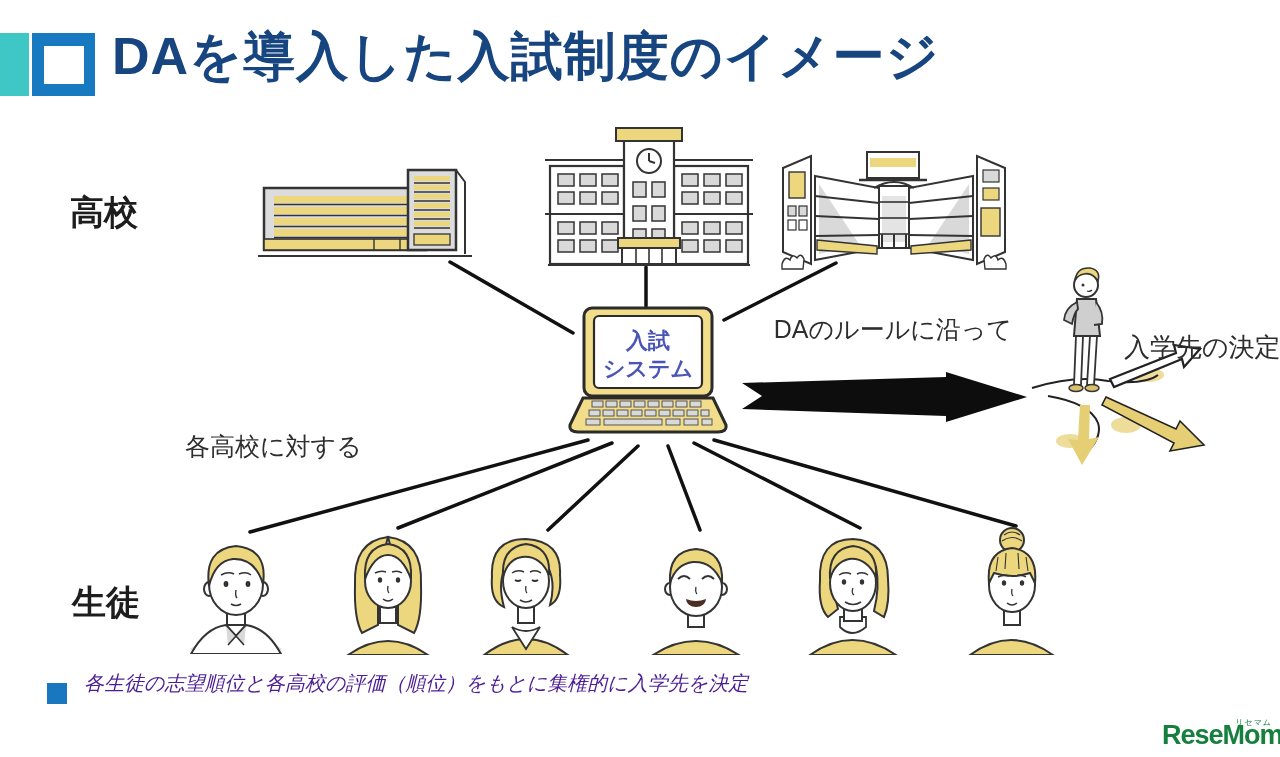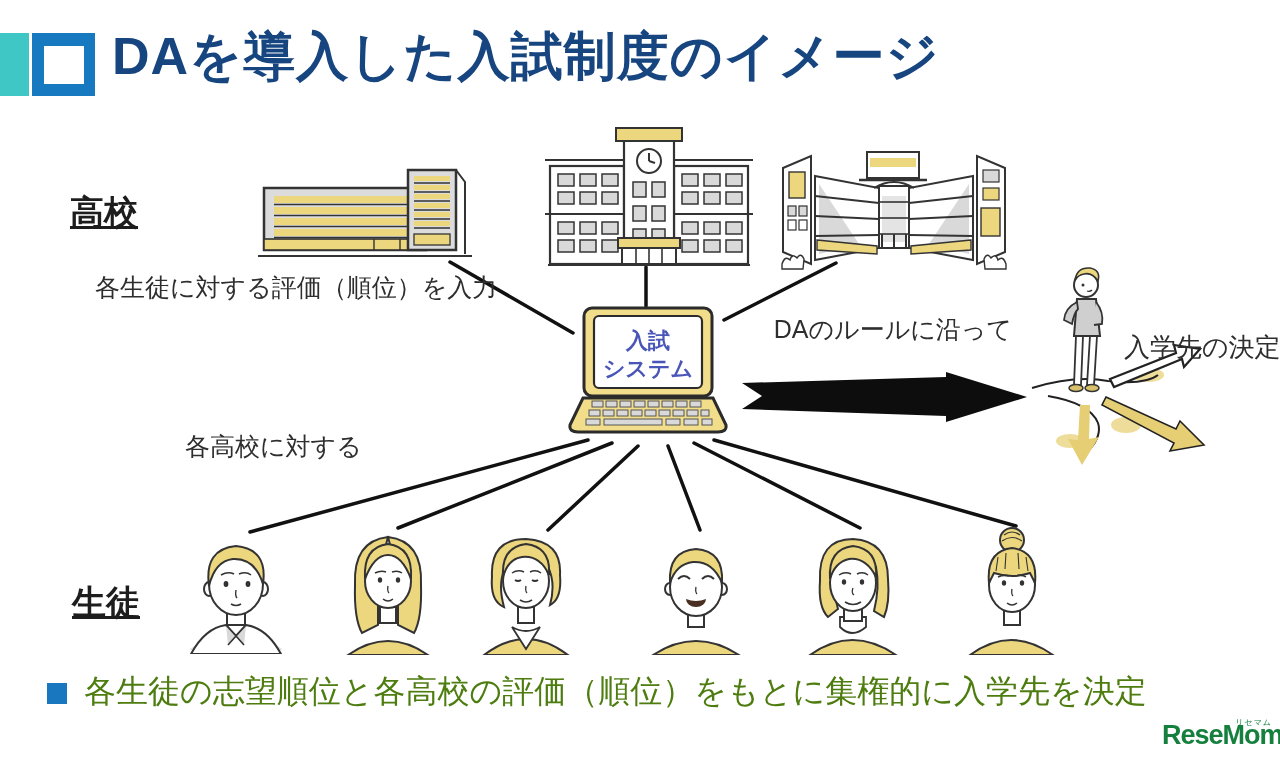--- a/index.html
+++ b/index.html
@@ -13,34 +13,34 @@
 
   
   #teal-block{left:0;top:33px;width:29px;height:63px;background:#3EC7C4;}
   #blue-square{left:32px;top:33px;width:63px;height:63px;background:#1779C0;
     display:flex;align-items:center;justify-content:center;}
   #blue-square .inner{width:40px;height:38px;background:#fff;}
   #page-title{left:112px;top:22px;font-size:52px;font-weight:800;color:#17457F;
     letter-spacing:1px;white-space:nowrap;}
 
   
-  .group-label{font-size:34px;font-weight:700;color:#1d1d1d;text-decoration:underline;}
+  .group-label{font-size:34px;font-weight:700;color:#1d1d1d;}
   #label-highschool{left:70px;top:190px;}
   #label-students{left:72px;top:580px;}
 
   
   .anno{font-size:25px;color:#2e2e2e;line-height:37px;white-space:nowrap;}
   #anno-school{left:95px;top:269px;}
   #anno-student{left:185px;top:428px;line-height:36px;}
   #anno-da{left:752px;top:312px;width:260px;text-align:right;line-height:34px;}
   #anno-outcome{left:1112px;top:330px;font-size:26px;color:#2e2e2e;white-space:nowrap;z-index:5;margin-left:12px;}
 
   
   #footer-bullet{left:47px;top:683px;width:20px;height:21px;background:#1877BE;}
-  #footer-text{left:84px;top:670px;font-size:32px;color:#4d7c0f;white-space:nowrap;}
+  #footer-text{left:84px;top:670px;font-size:20px;color:#4c1d95;white-space:nowrap;font-style:italic;}
 
   
   #logo{left:1162px;top:718px;width:116px;height:36px;color:#15803d;}
   #logo .main{font-size:27px;font-weight:800;letter-spacing:-1px;line-height:34px;}
   #logo .ruby{position:absolute;top:-1px;right:6px;font-size:8px;letter-spacing:1px;}
 
   
   #connector-lines{left:0;top:0;width:1280px;height:757px;z-index:0;}
   #building-left{left:256px;top:166px;width:218px;height:95px;}
   #building-center{left:542px;top:126px;width:214px;height:145px;}
@@ -217,21 +217,20 @@
   <rect x="91" y="12" width="46" height="9" fill="#EDD77E"></rect>
   <line x1="80" y1="34" x2="148" y2="34" stroke="#333" stroke-width="2.4"></line>
   <polygon points="38,94 98,100 98,108 38,104" fill="#EDD77E" stroke="#333" stroke-width="1.4"></polygon>
   <polygon points="192,94 132,100 132,108 192,104" fill="#EDD77E" stroke="#333" stroke-width="1.4"></polygon>
   <path d="M3,118 q3,-9 8,-4 q2,-7 7,-2 q4,-6 7,1 l-1,10 l-21,0 Z" fill="#fff" stroke="#333" stroke-width="1.4"></path>
   <path d="M227,118 q-3,-9 -8,-4 q-2,-7 -7,-2 q-4,-6 -7,1 l1,10 l21,0 Z" fill="#fff" stroke="#333" stroke-width="1.4"></path>
 </svg>
 </div>
 
 <div id="anno-school" class="abs anno">
-  <div>各生徒に対する評価（順位）を入力</div>
 </div>
 
 <div id="anno-student" class="abs anno">
   <div>各高校に対する</div>
 </div>
 
 <div id="anno-da" class="abs anno">
   <div>DAのルールに沿って</div>
 </div>
 

